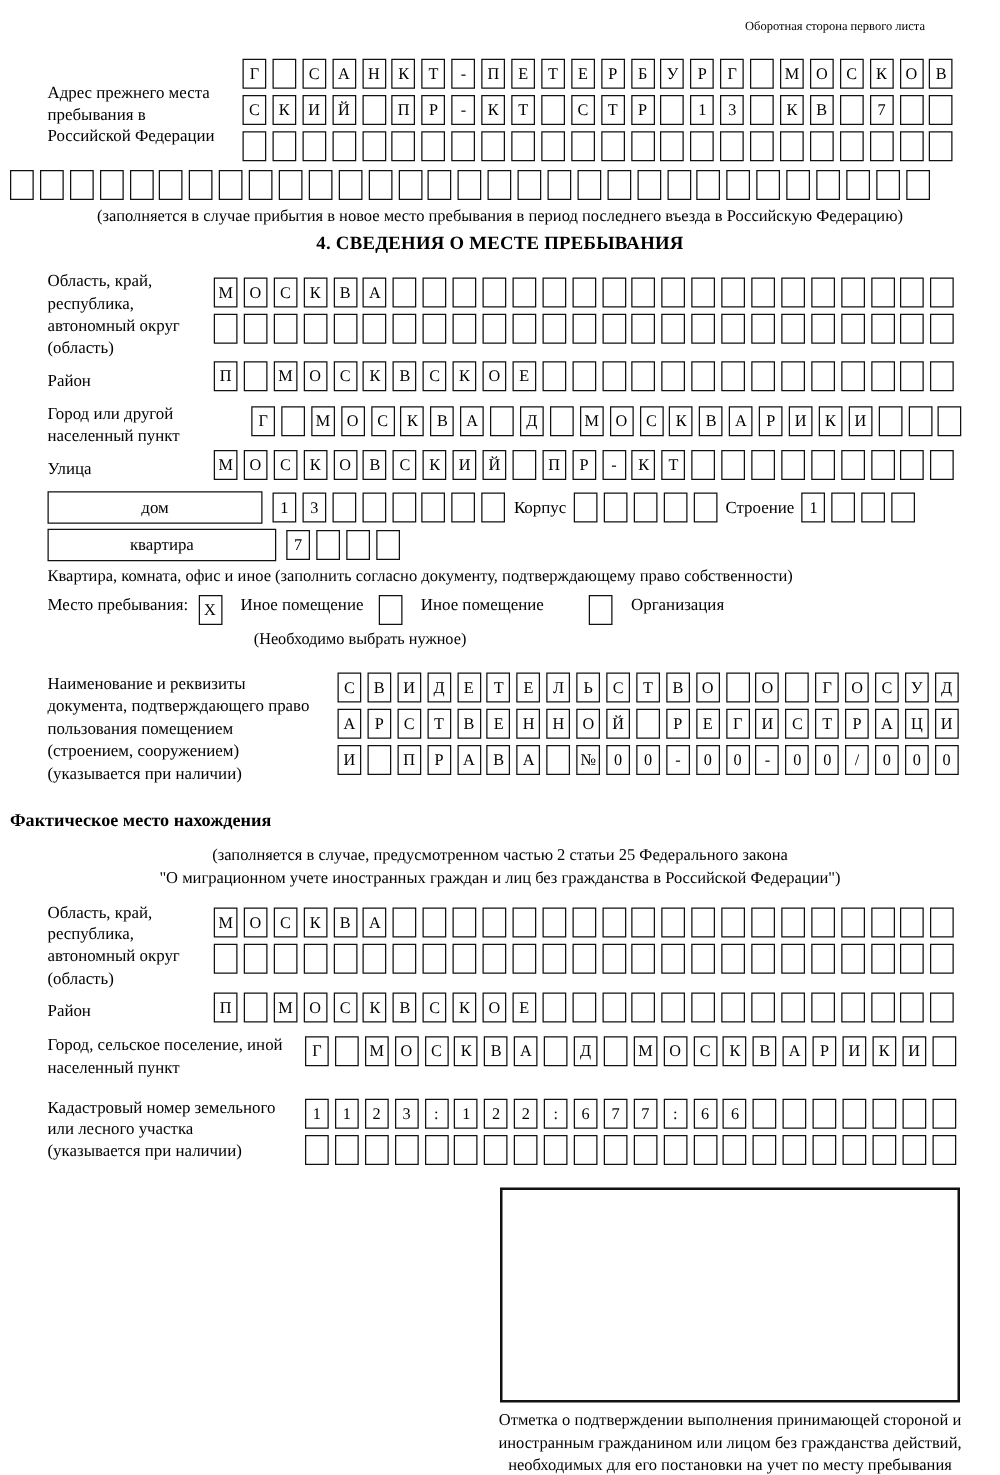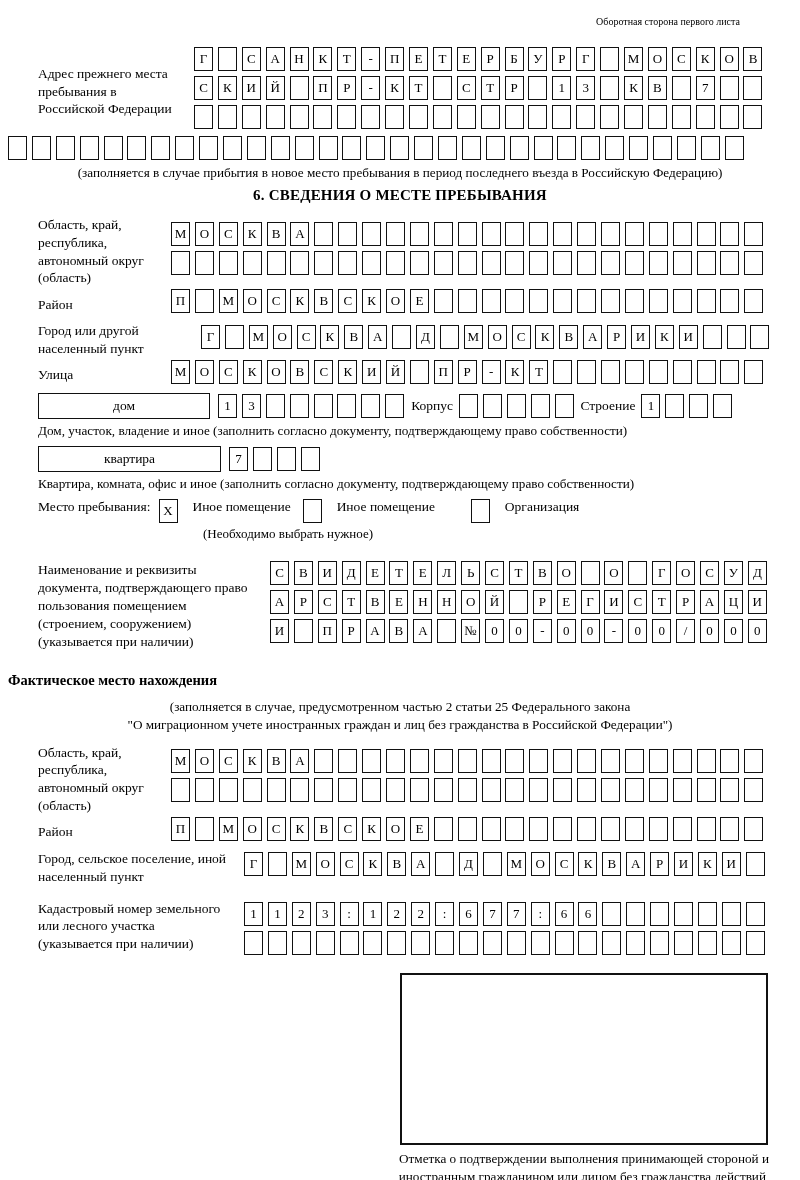--- a/index.html
+++ b/index.html
@@ -153,21 +153,21 @@
       <span class="cb"></span>
       <span class="cb"></span>
       <span class="cb"></span>
       <span class="cb"></span>
       <span class="cb"></span>
       <span class="cb"></span>
       <span class="cb"></span>
     </div>
   <div class="note">(заполняется в случае прибытия в новое место пребывания в период последнего въезда в Российскую Федерацию)</div>
 
-  <div class="sec-title">6. СВЕДЕНИЯ О МЕСТЕ ПРЕБЫВАНИЯ</div>
+  <div class="sec-title">4. СВЕДЕНИЯ О МЕСТЕ ПРЕБЫВАНИЯ</div>
 
   <div class="field" style="min-height:72px;">
     <div class="flabel w147">Область, край, республика, автономный округ (область)</div>
     <div>
       <div class="cells-row">
           <span class="cb">М</span>
           <span class="cb">О</span>
           <span class="cb">С</span>
           <span class="cb">К</span>
           <span class="cb">В</span>
@@ -335,21 +335,20 @@
         <span class="cb"></span>
       </div>
     <div class="inline-label">Строение</div>
     <div class="cells-row inline">
         <span class="cb">1</span>
         <span class="cb"></span>
         <span class="cb"></span>
         <span class="cb"></span>
       </div>
   </div>
-  <div class="caption">Дом, участок, владение и иное (заполнить согласно документу, подтверждающему право собственности)</div>
 
   <div class="house-row">
     <div class="wide-box apt">квартира</div>
     <div class="cells-row inline">
         <span class="cb">7</span>
         <span class="cb"></span>
         <span class="cb"></span>
         <span class="cb"></span>
       </div>
   </div>

